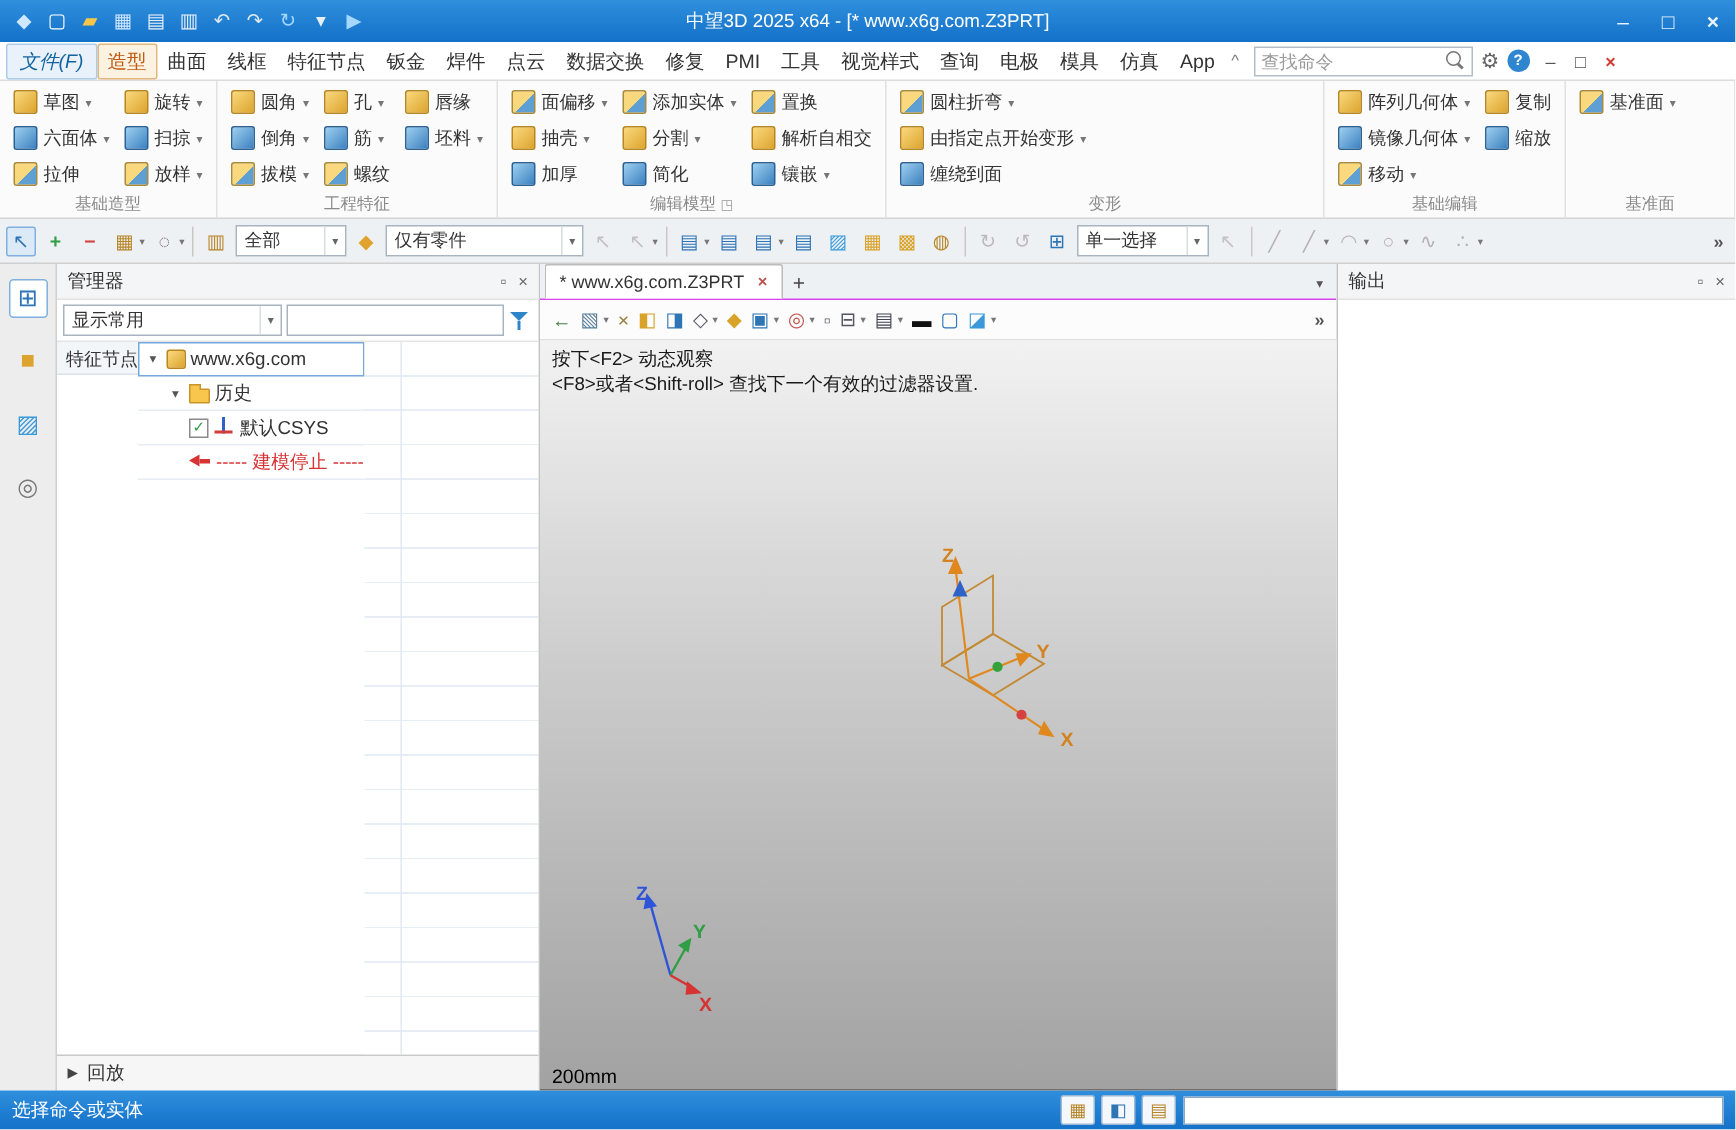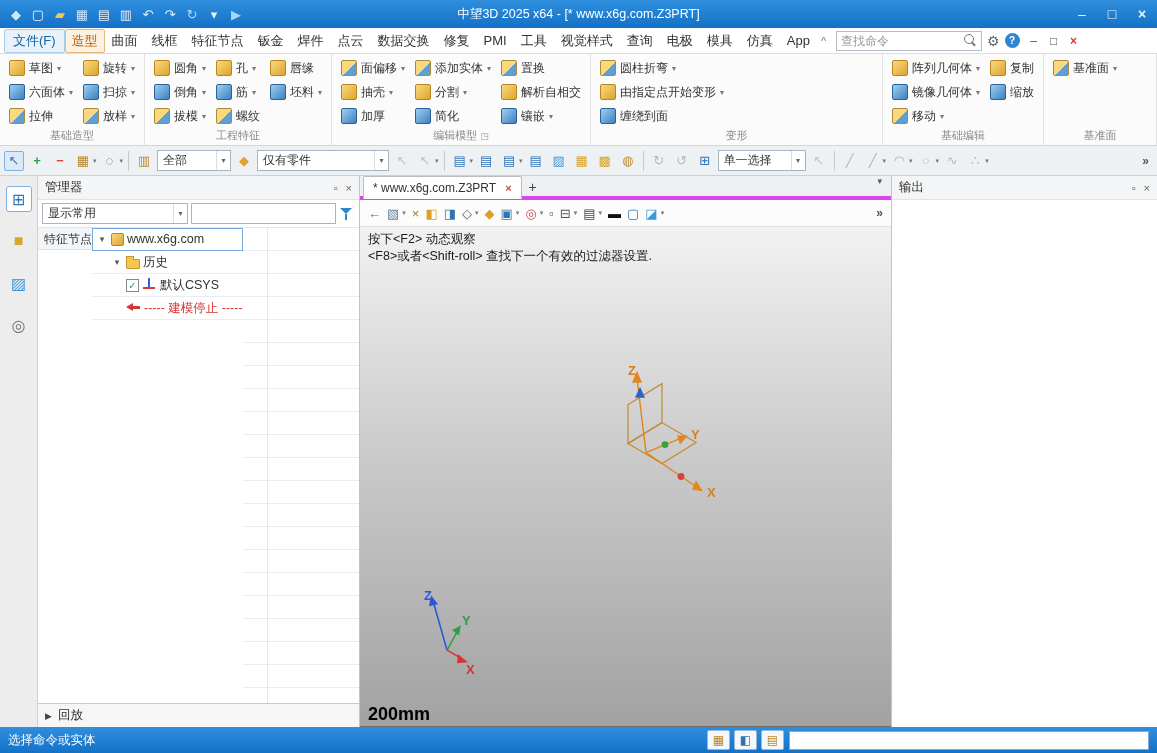--- a/index.html
+++ b/index.html
@@ -9,21 +9,21 @@
   
   .titlebar{height:28px;background:linear-gradient(#2f8fdd,#1371c8);display:flex;align-items:center;color:#fff;position:relative;flex:none;}
   .qat{display:flex;align-items:center;gap:2px;padding-left:6px;z-index:2;}
   .qat-ic{width:20px;height:20px;display:flex;align-items:center;justify-content:center;font-size:13px;cursor:default;}
   .tb-title{position:absolute;left:0;right:0;text-align:center;font-size:12.5px;color:#fff;}
   .win-btns{margin-left:auto;display:flex;z-index:2;}
   .win-btn{width:30px;height:28px;display:flex;align-items:center;justify-content:center;font-size:14px;color:#eaf2fa;}
 
   
   .menubar{height:26px;background:#fff;border-bottom:1px solid #dcdcdc;display:flex;align-items:center;padding:0 4px;flex:none;}
-  .file-menu{color:#1464a0;background:#e9f2fb;border:1px solid #abcdea;padding:2px 8px;border-radius:2px;font-size:13px;white-space:nowrap;}
+  .file-menu{color:#1464a0;background:#e9f2fb;border:1px solid #abcdea;padding:2px 8px;border-radius:2px;font-size:13px;white-space:nowrap;font-style:italic;}
   .menu-tabs{display:flex;align-items:center;}
   .menu-tab{padding:3px 7px;font-size:13px;color:#333;white-space:nowrap;}
   .menu-tab.active{color:#c05a10;background:#fcf2e2;border:1px solid #e2b87c;border-radius:2px;padding:2px 6px;}
   .collapse{color:#777;font-size:11px;padding:0 4px;}
   .search-box{width:146px;height:20px;border:1px solid #b3bdc7;background:#fff;display:flex;align-items:center;margin-left:6px;flex:none;}
   .search-box input{flex:1;min-width:0;border:0;outline:0;font-size:12px;padding:0 4px;color:#333;background:transparent;}
   .search-box input::placeholder{color:#999;}
   .mag{width:13px;height:13px;position:relative;margin-right:4px;flex:none;}
   .mag::before{content:'';position:absolute;width:8px;height:8px;border:1.5px solid #777;border-radius:50%;left:0;top:0;}
   .mag::after{content:'';position:absolute;width:5px;height:1.5px;background:#777;transform:rotate(45deg);left:7px;top:9px;}
@@ -93,31 +93,31 @@
   .csys-icon::after{content:'';position:absolute;left:1px;top:9px;width:12px;height:2px;background:#d43c3c;}
   .stop-arrow-icon::before{content:'';position:absolute;left:0;top:2px;border-top:4px solid transparent;border-bottom:4px solid transparent;border-right:7px solid #d63333;}
   .stop-arrow-icon::after{content:'';position:absolute;left:7px;top:5px;width:7px;height:3px;background:#d63333;}
   .n-label{white-space:nowrap;}
   .n-label.red{color:#d63333;}
   .playback{height:24px;border-top:1px solid #c9c9c9;background:#f6f6f6;display:flex;align-items:center;padding:0 7px;gap:6px;font-size:12.5px;flex:none;}
   .pb-arrow{font-size:9px;color:#444;}
 
   
   .docarea{flex:1;display:flex;flex-direction:column;min-width:0;}
-  .tabbar{height:24px;background:#eef1f4;border-bottom:4px solid #d946ef;display:flex;align-items:flex-start;padding-left:3px;flex:none;}
+  .tabbar{height:24px;background:#eef1f4;border-bottom:1px solid #d946ef;display:flex;align-items:flex-end;padding-left:3px;flex:none;}
   .doc-tab{height:23px;background:#fff;border:1px solid #bcbcbc;border-bottom:0;display:flex;align-items:center;padding:0 9px;font-size:12px;gap:9px;border-radius:2px 2px 0 0;white-space:nowrap;}
   .tab-close{color:#c0504d;font-weight:bold;font-size:11px;}
   .tab-add{width:22px;height:22px;display:flex;align-items:center;justify-content:center;font-size:14px;color:#444;}
   .tab-chev{margin-left:auto;padding:0 9px 4px 0;color:#555;font-size:9px;}
   .viewtools{height:27px;background:#fcfcfc;border-bottom:1px solid #e0e0e0;display:flex;align-items:center;padding:0 8px;gap:6px;flex:none;overflow:hidden;}
   .vt-ic{display:flex;align-items:center;font-size:13px;flex:none;}
   .vt-chev{margin-left:auto;color:#555;font-size:12px;font-weight:bold;}
   .viewport{flex:1;position:relative;background:linear-gradient(180deg,#f2f2f2 0%,#cbcbcb 45%,#a2a2a2 100%);overflow:hidden;border-bottom:1px solid #6e6e6e;}
   .hints{position:absolute;left:8px;top:4px;font-size:12.5px;color:#1a1a1a;line-height:17px;}
-  .scale-label{position:absolute;left:8px;bottom:1px;font-size:18px;color:#000;font-weight:bold;}
+  .scale-label{position:absolute;left:8px;bottom:1px;font-size:13px;color:#000;}
   .vp-svg{position:absolute;inset:0;width:100%;height:100%;}
   .vp-svg text{font-family:"Liberation Sans","DejaVu Sans",sans-serif;font-size:13px;font-weight:bold;}
 
   
   .output{width:266px;border-left:1px solid #c4c4c4;background:#fff;display:flex;flex-direction:column;flex:none;}
   .out-body{padding:6px 8px;font-size:12.5px;color:#333;line-height:18px;}
 
   
   .statusbar{height:26px;background:linear-gradient(#2f8fdd,#1371c8);display:flex;align-items:center;color:#fff;padding:0 8px;gap:6px;flex:none;}
   .sb-msg{font-size:12.5px;}

